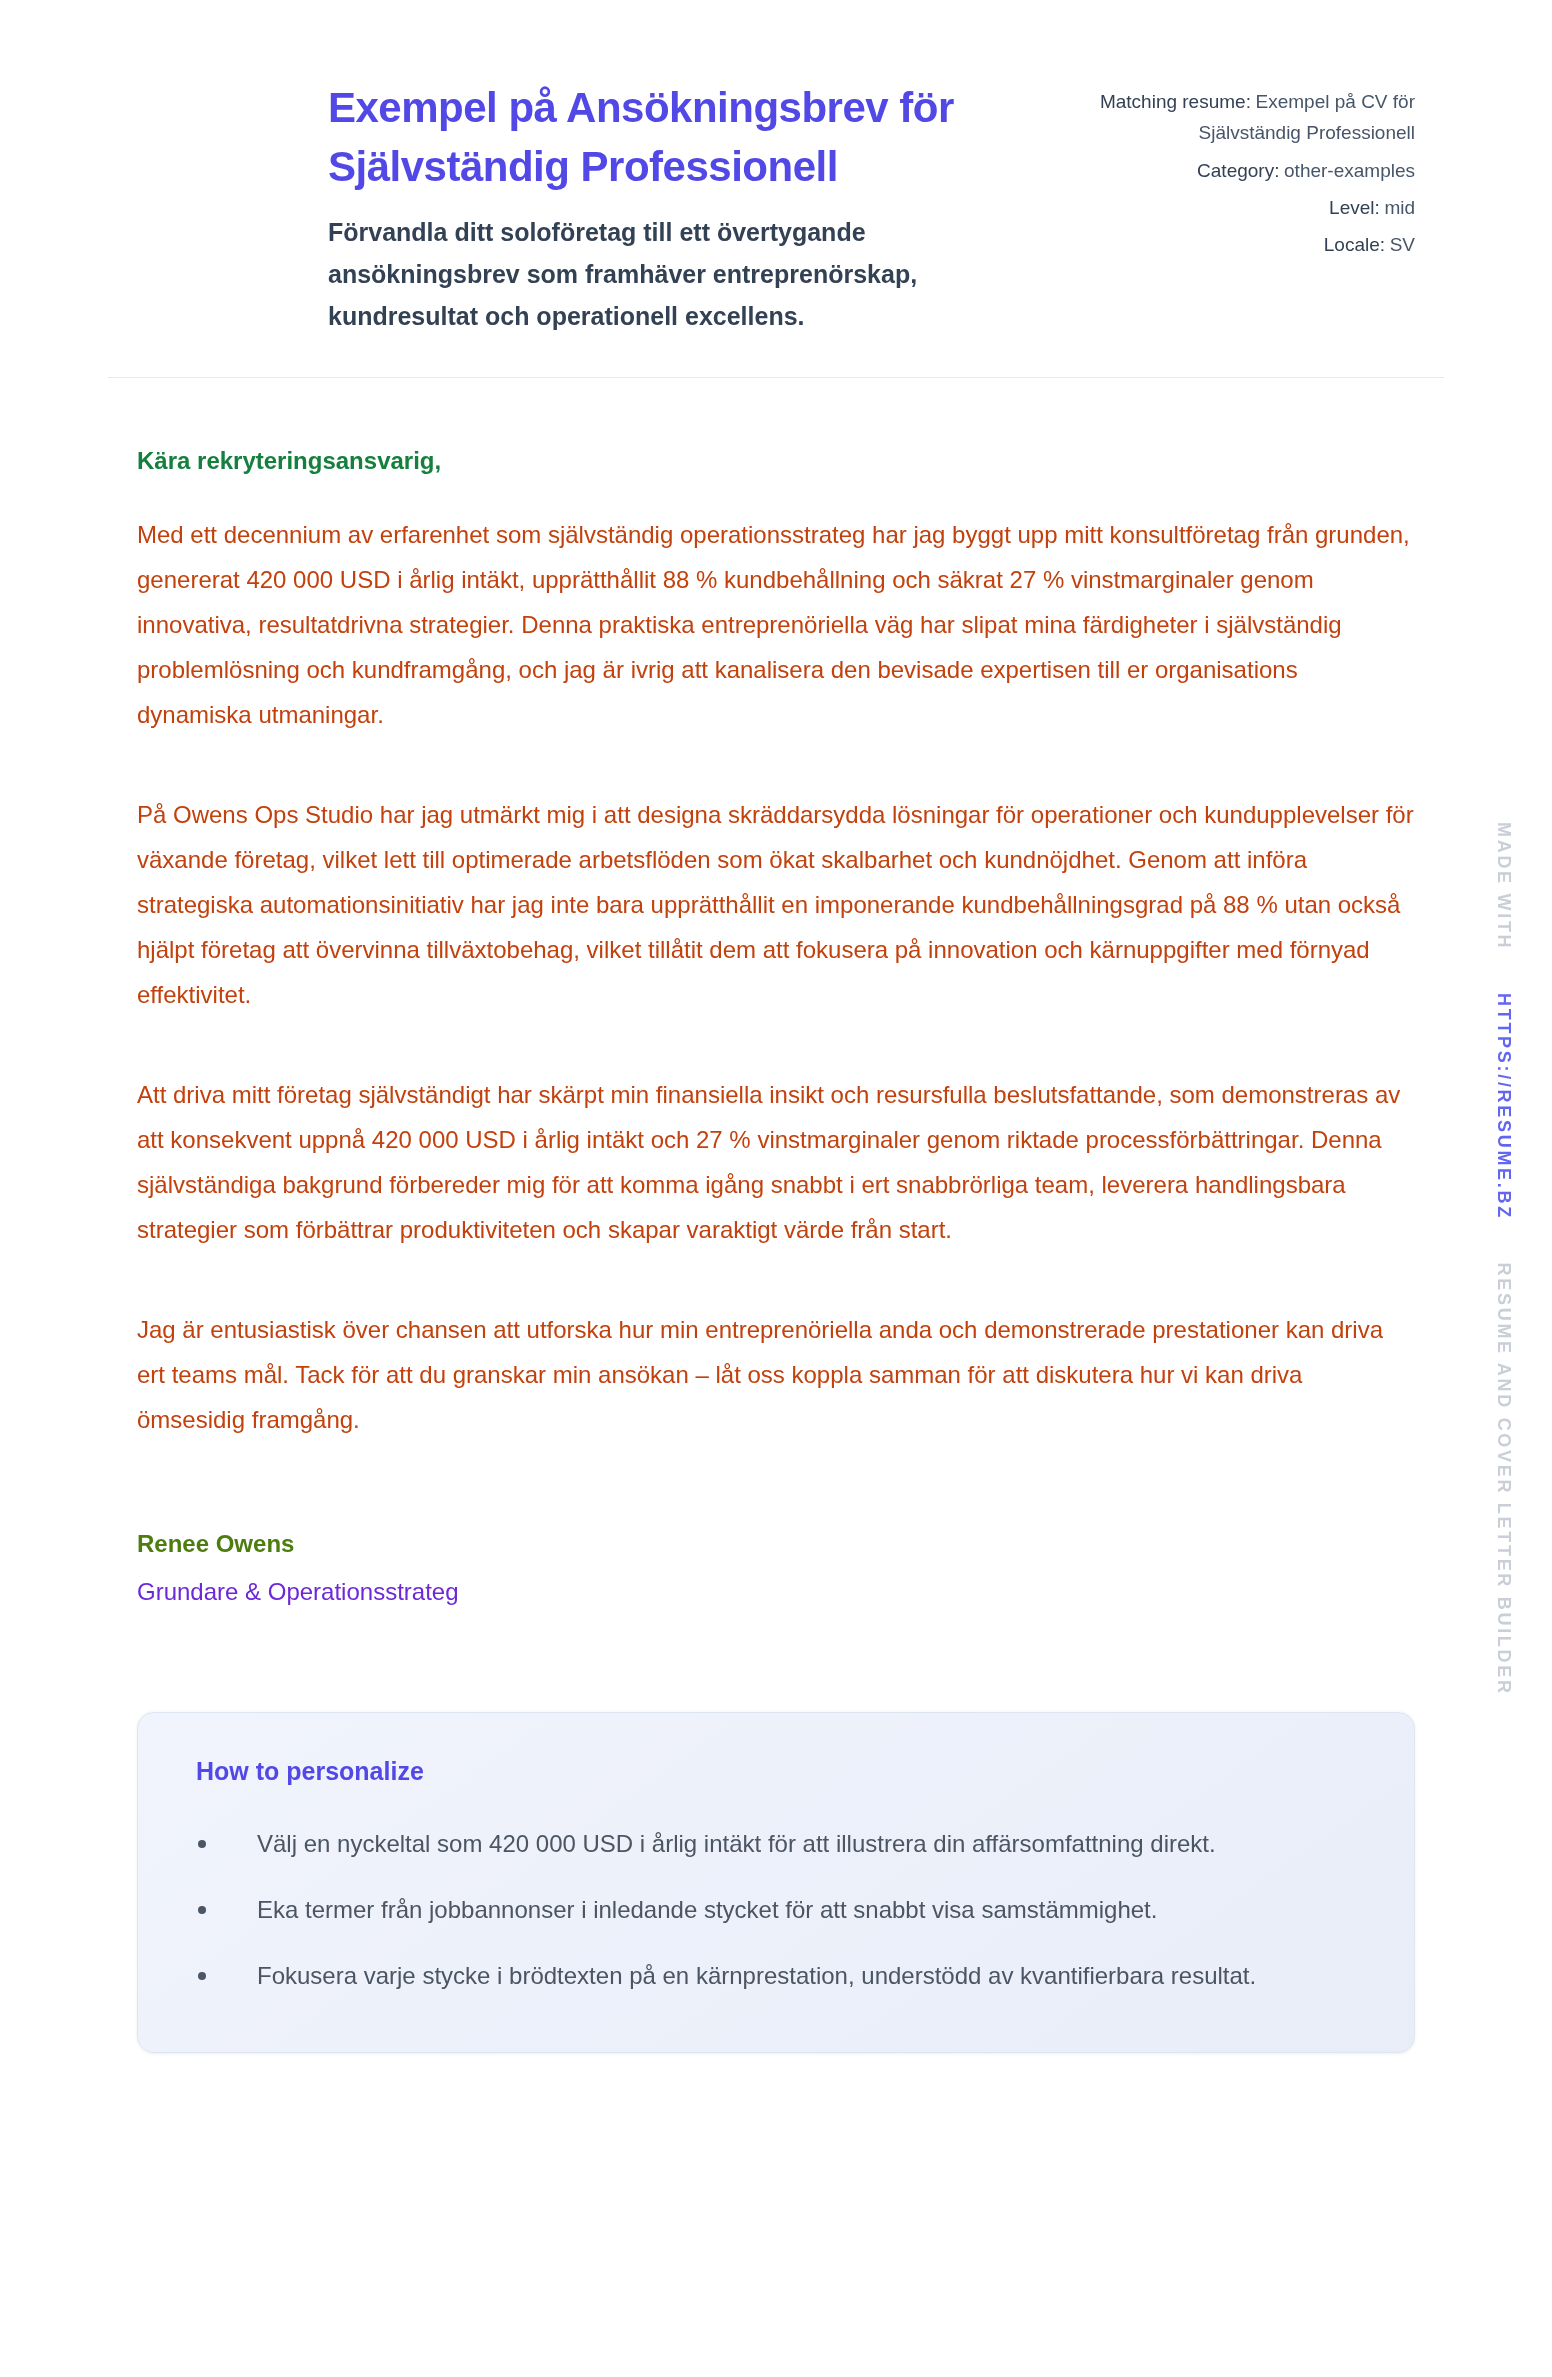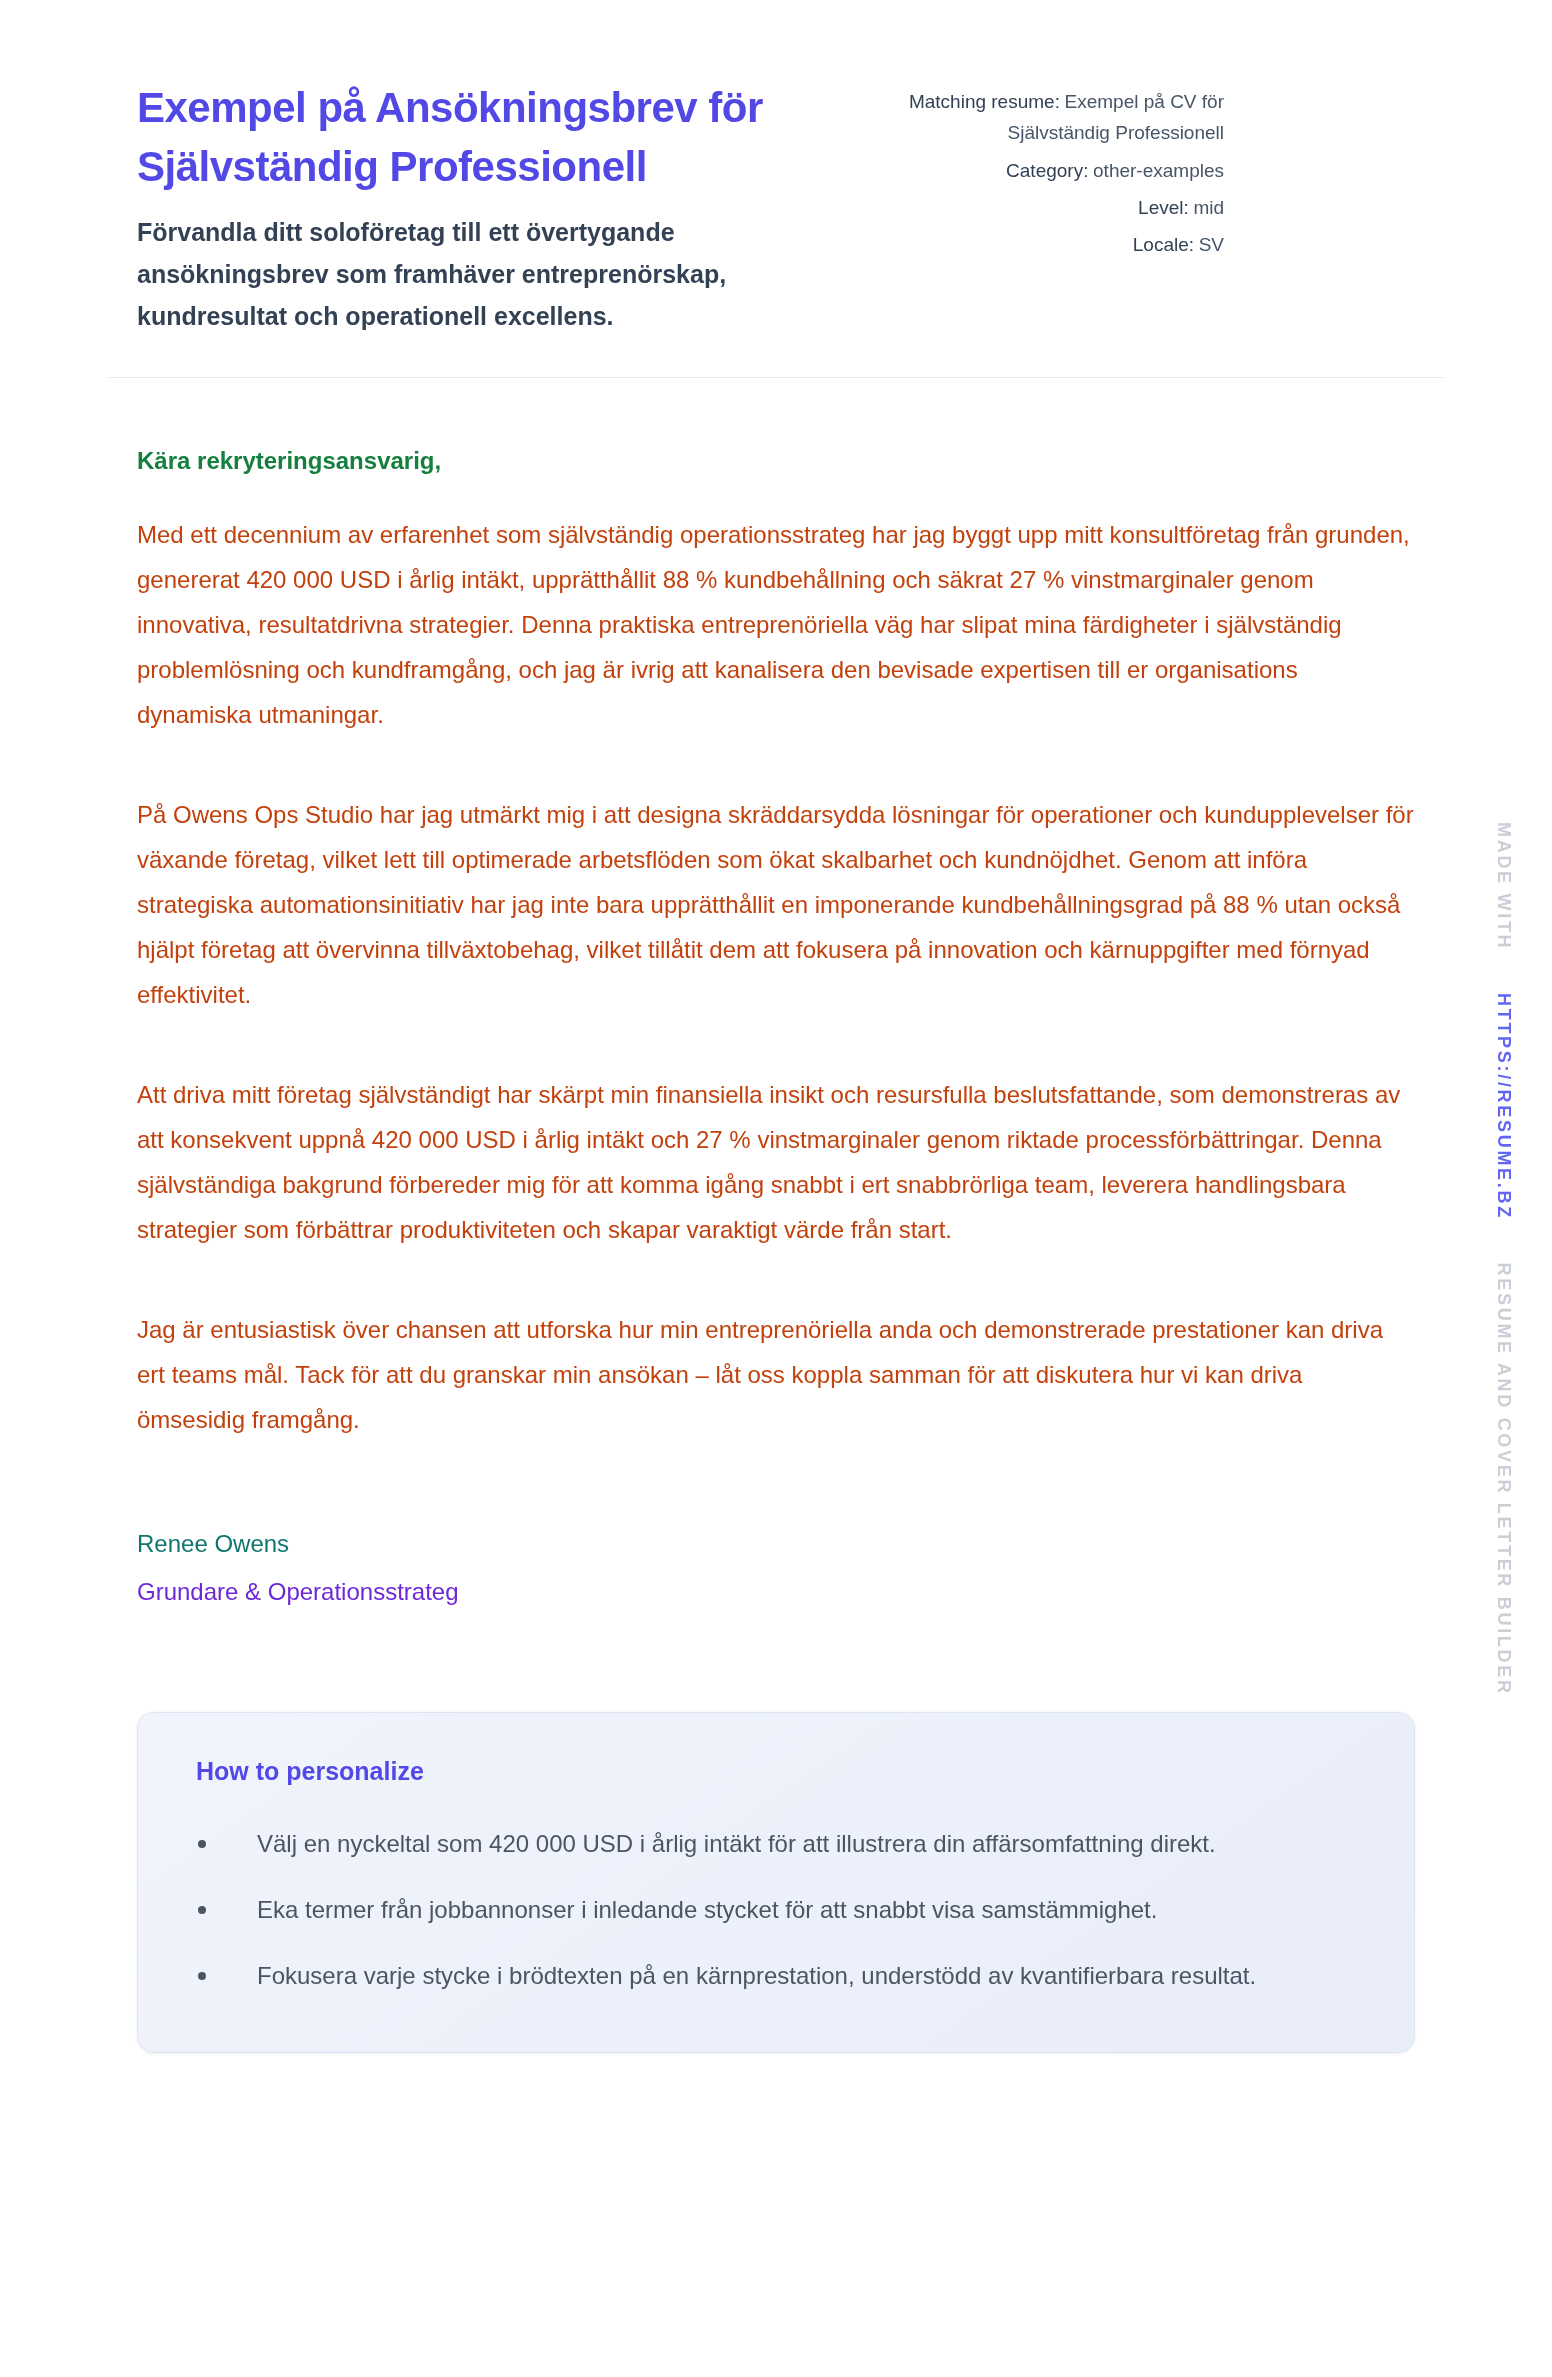--- a/index.html
+++ b/index.html
@@ -14,21 +14,21 @@
   }
   .page {
     position: relative;
     width: 1552px;
     height: 2377px;
     padding: 79px 137px 0 137px;
   }
   
   .header {
     display: flex;
-    justify-content: flex-start;
+    justify-content: flex-end;
     align-items: flex-start;
     gap: 37px;
   }
   .header-left { max-width: 803px; }
   .title {
     font-size: 42px;
     line-height: 1.4;
     font-weight: 700;
     letter-spacing: -0.5px;
     color: #5148e6;
@@ -71,22 +71,22 @@
   .para {
     font-size: 24px;
     line-height: 45px;
     color: #c2410c;
     margin-bottom: 55px;
     max-width: 1296px;
   }
   .sig-name {
     margin-top: 88px;
     font-size: 24px;
-    font-weight: 400;
-    color: #0f766e;
+    font-weight: 700;
+    color: #4d7c0f;
   }
   .sig-title {
     margin-top: 20px;
     font-size: 24px;
     color: #6d28d9;
   }
   
   .tips {
     margin-top: 106px;
     background: linear-gradient(145deg, #f1f4fc 0%, #e8edf8 100%);

